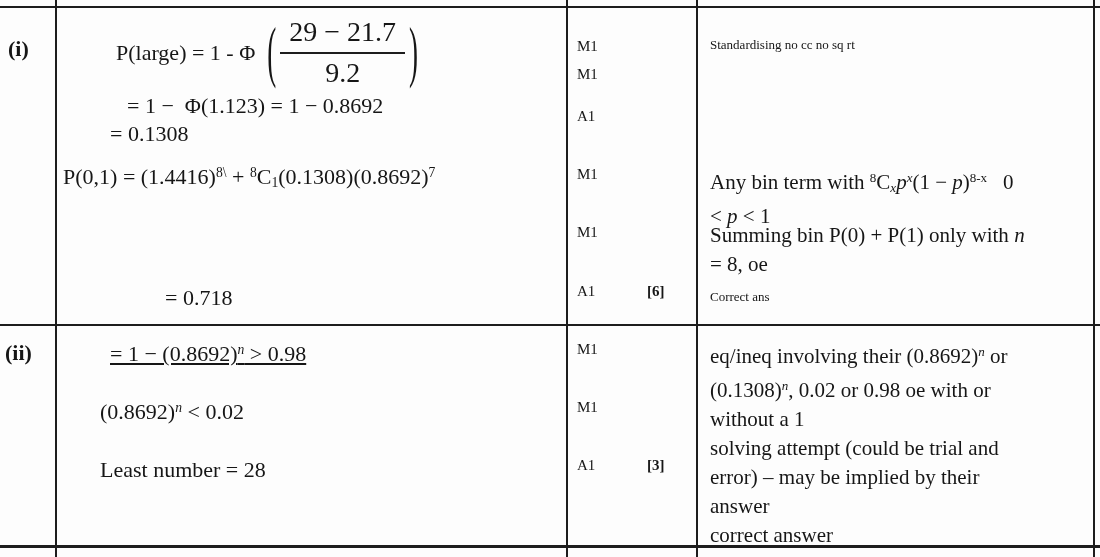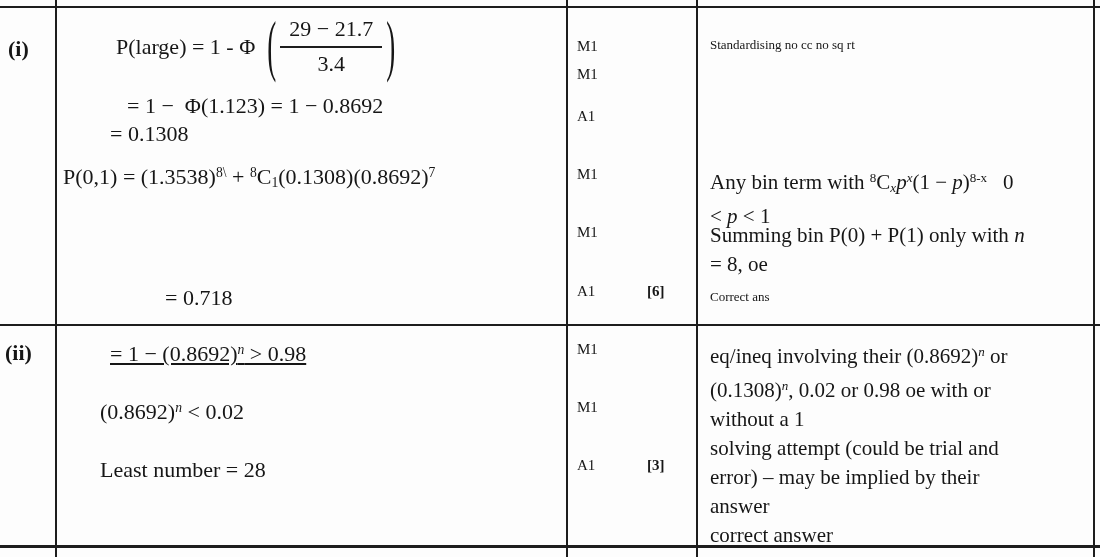--- a/index.html
+++ b/index.html
@@ -14,21 +14,21 @@
   .hline{position:absolute;left:0;width:1100px;height:2px;background:#1d1d1d;}
   .vline{position:absolute;top:0;height:557px;width:2px;background:#1d1d1d;}
   .t{position:absolute;font-size:22px;white-space:pre;line-height:1.15;}
   .mark{font-size:15px;}
   .cmt{font-size:13px;}
   .cblock{position:absolute;width:392px;font-size:21px;line-height:29px;}
   .bold{font-weight:bold;}
   .formula{position:absolute;display:flex;align-items:center;font-size:22px;}
   .fpre{margin-right:8px;white-space:pre;}
   .bigp{display:inline-block;transform:scaleY(2.5);font-size:27px;line-height:1;margin:0 4px;}
-  .frac{display:inline-flex;flex-direction:column;text-align:center;font-size:22px;}
+  .frac{display:inline-flex;flex-direction:column;text-align:center;font-size:28px;}
   .frac .num{border-bottom:2px solid #1d1d1d;padding:0 9px 4px 9px;}
   .frac .den{padding-top:3px;}
   .sup{font-size:0.62em;vertical-align:0.55em;}
   .supi{font-size:0.62em;vertical-align:0.55em;font-style:italic;}
   .sub{font-size:0.62em;vertical-align:-0.25em;}
   .subi{font-size:0.62em;vertical-align:-0.25em;font-style:italic;}
   .i{font-style:italic;}
 </style>
 </head>
 <body>
@@ -43,28 +43,28 @@
   <div class="vline" style="left:696px;"></div>
   <div class="vline" style="left:1093px;"></div>
 
   <div class="t bold" style="left:8px;top:36px;">(i)</div>
 
   <div class="formula" style="left:116px;top:16px;">
     <span class="fpre">P(large) = 1 - Φ</span>
     <span class="bigp">(</span>
     <span class="frac">
       <span class="num">29 − 21.7</span>
-      <span class="den">3.4</span>
+      <span class="den">9.2</span>
     </span>
     <span class="bigp">)</span>
   </div>
 
   <div class="t" style="left:127px;top:93px;">= 1 −&nbsp; Φ(1.123) = 1 − 0.8692</div>
   <div class="t" style="left:110px;top:121px;">= 0.1308</div>
-  <div class="t" style="left:63px;top:164px;"><span>P(0,1) = (1.3538)</span><span class="sup">8\</span><span> + </span><span class="sup">8</span><span>C</span><span class="sub">1</span><span>(0.1308)(0.8692)</span><span class="sup">7</span></div>
+  <div class="t" style="left:63px;top:164px;"><span>P(0,1) = (1.4416)</span><span class="sup">8\</span><span> + </span><span class="sup">8</span><span>C</span><span class="sub">1</span><span>(0.1308)(0.8692)</span><span class="sup">7</span></div>
   <div class="t" style="left:165px;top:285px;">= 0.718</div>
 
   <div class="t mark" style="left:577px;top:38px;">M1</div>
   <div class="t mark" style="left:577px;top:66px;">M1</div>
   <div class="t mark" style="left:577px;top:108px;">A1</div>
   <div class="t mark" style="left:577px;top:166px;">M1</div>
   <div class="t mark" style="left:577px;top:224px;">M1</div>
   <div class="t mark" style="left:577px;top:283px;">A1</div>
   <div class="t mark bold" style="left:647px;top:283px;">[6]</div>
 

